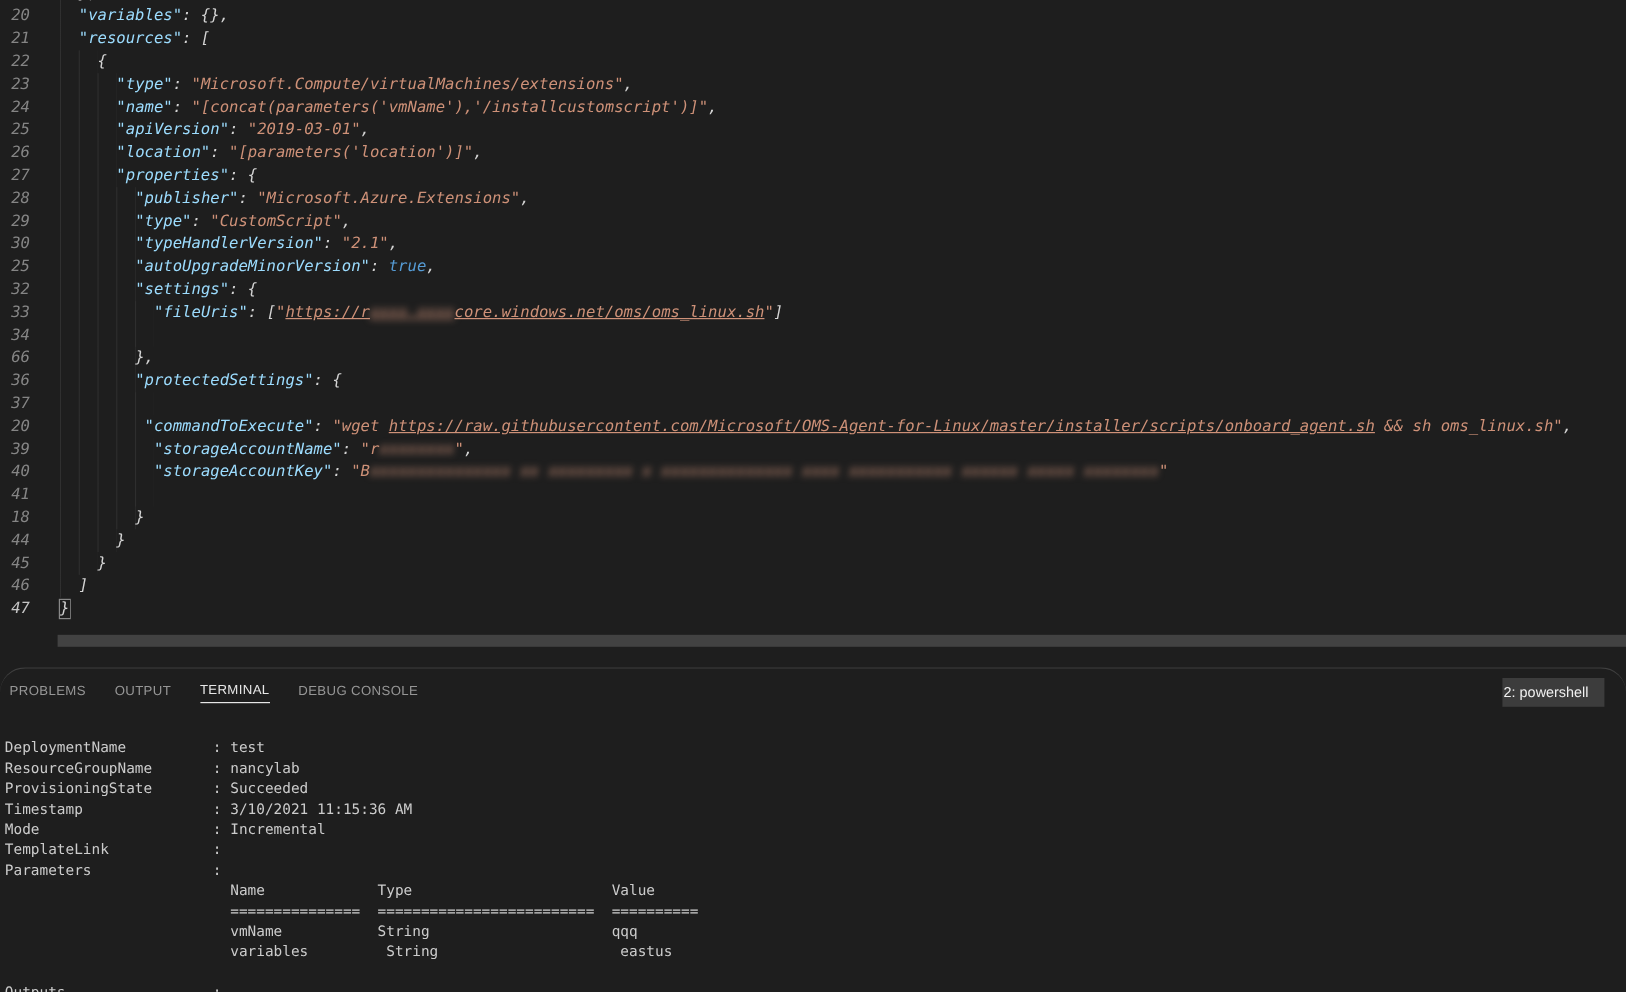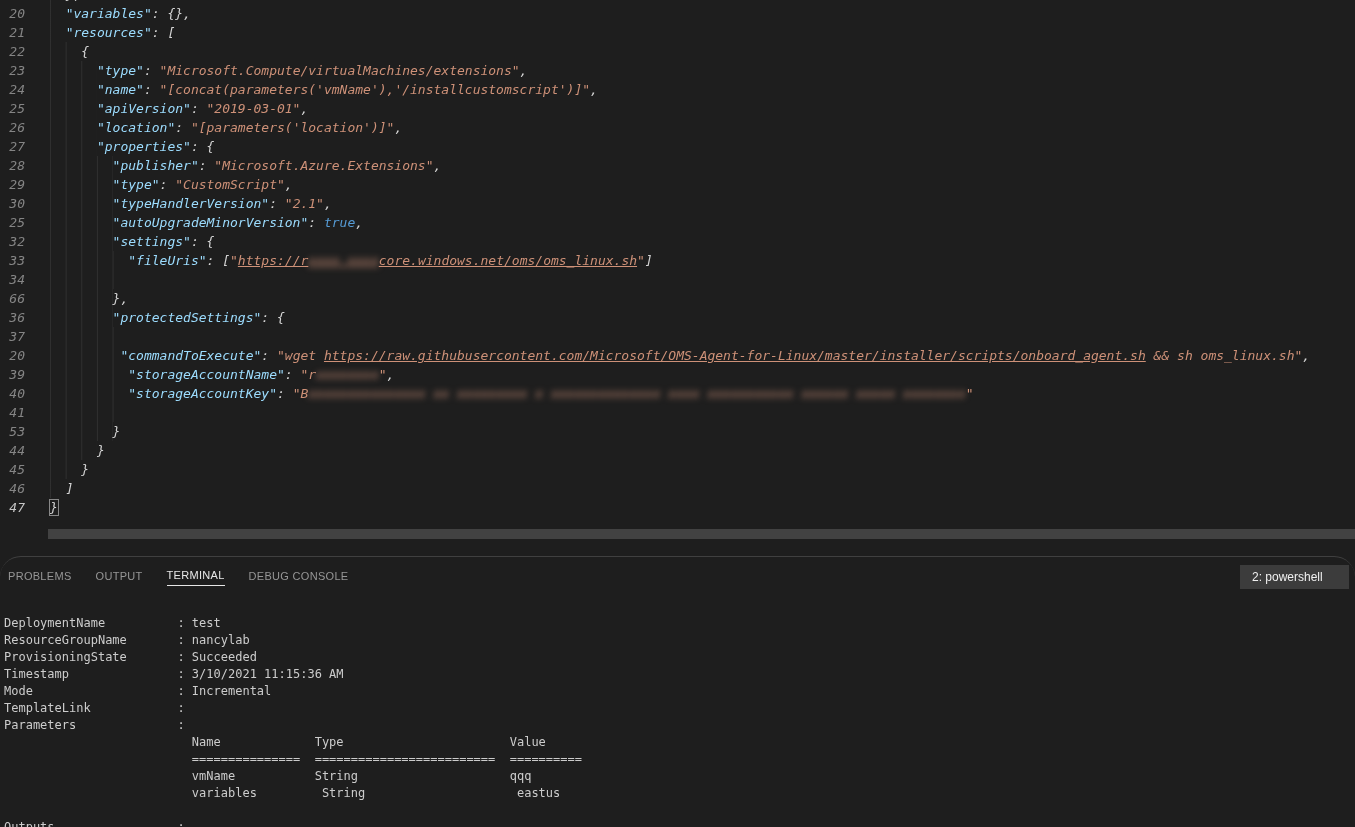--- a/index.html
+++ b/index.html
@@ -29,23 +29,23 @@
   .tok-m { color: var(--punct); box-shadow: 0 0 0 1px var(--matchBorder); }
   .hscroll { position: absolute; left: 48px; right: 0; top: 529px; height: 10px; background: var(--scrollbar); }
   
   .panel { position: absolute; top: 556px; left: 0; right: 0; bottom: 0;
            border-top: 1px solid rgba(128,128,128,0.35); background: var(--bg); border-radius: 21px; }
   .panel-header { position: relative; height: 36px; display: flex; align-items: center;
                   padding-left: 8px; font-family: "Liberation Sans", sans-serif; }
   .tab { font-size: 11px; letter-spacing: 0.3px; color: var(--tabInactive);
          margin-right: 24px; padding: 5px 0 4px; cursor: pointer; }
   .tab.active { color: var(--tabActive); border-bottom: 1px solid var(--tabActive); }
-  .picker { position: absolute; top: 8px; right: 6px; width: 109px; height: 24px;
+  .picker { position: absolute; top: 8px; right: 18px; width: 85px; height: 24px;
             background: var(--dropdownBg); color: #f0f0f0; font-size: 12px;
-            font-family: "Liberation Sans", sans-serif; line-height: 24px; padding-left: 12px; cursor: pointer; }
+            font-family: "Liberation Sans", sans-serif; line-height: 24px; padding-left: 1px; cursor: pointer; }
   #terminal-output { margin-top: 22px; padding-left: 4px; font-size: 12px; line-height: 17px;
                      color: var(--terminalText); }
   .tline { height: 17px; white-space: pre; }
 </style>
 </head>
 <body>
 
 <div class="screen">
 
   <div class="editor">
@@ -136,21 +136,21 @@
         </div>
         <div class="line">
           <span class="ln-num">40</span>
           <span class="ln-text"><span class="ind" style="width: 10ch;"></span><span class="tok-k">"storageAccountKey"</span><span class="tok-p">: </span><span class="tok-s">"B</span><span class="tok-r">xxxxxxxxxxxxxxx xx xxxxxxxxx x xxxxxxxxxxxxxx xxxx xxxxxxxxxxx xxxxxx xxxxx xxxxxxxx</span><span class="tok-s">"</span></span>
         </div>
         <div class="line">
           <span class="ln-num">41</span>
           <span class="ln-text"><span class="ind" style="width: 10ch;"></span></span>
         </div>
         <div class="line">
-          <span class="ln-num">53</span>
+          <span class="ln-num">18</span>
           <span class="ln-text"><span class="ind" style="width: 8ch;"></span><span class="tok-p">}</span></span>
         </div>
         <div class="line">
           <span class="ln-num">44</span>
           <span class="ln-text"><span class="ind" style="width: 6ch;"></span><span class="tok-p">}</span></span>
         </div>
         <div class="line">
           <span class="ln-num">45</span>
           <span class="ln-text"><span class="ind" style="width: 4ch;"></span><span class="tok-p">}</span></span>
         </div>

